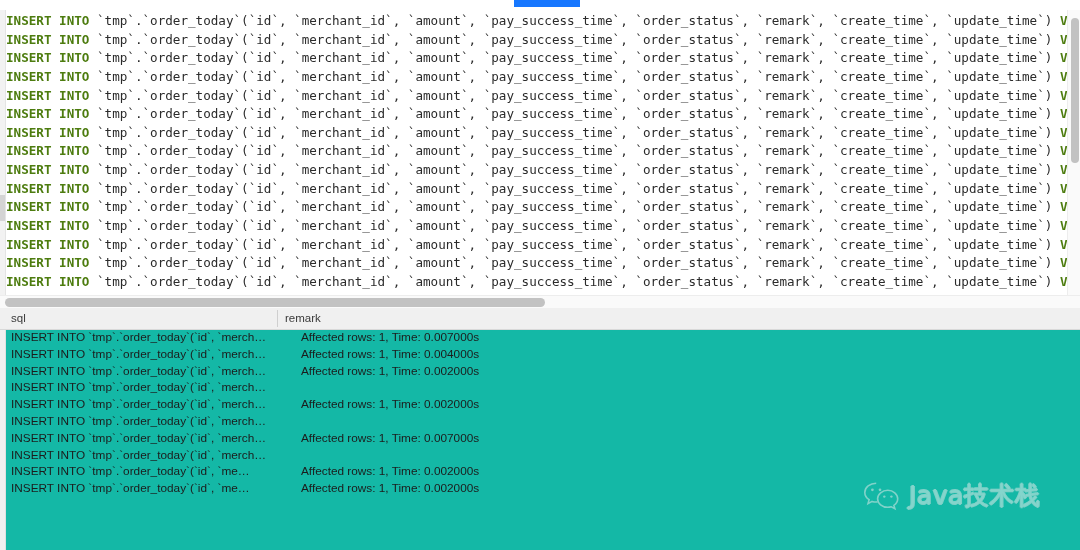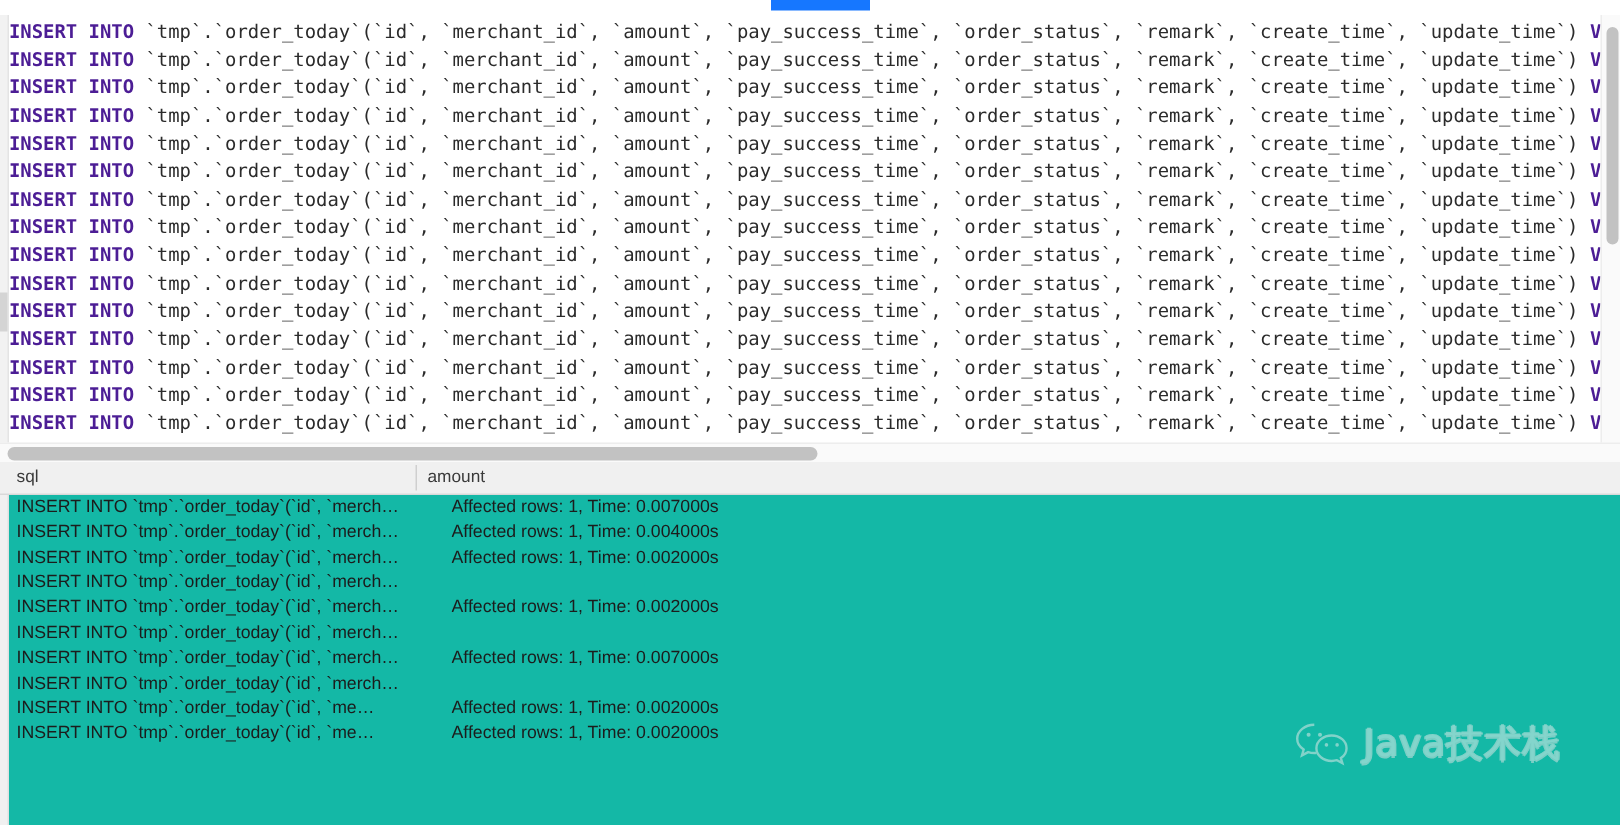--- a/index.html
+++ b/index.html
@@ -89,21 +89,21 @@
     white-space: nowrap;
     padding-top: 2px;
     box-sizing: border-box;
   }
   .code-line {
     height: 18.65px;
     white-space: pre;
     color: #2b2b2b;
   }
   .kw {
-    color: #4c1d95;
+    color: #4d7c0f;
     font-weight: bold;
     margin-top: 44px;
   }
 
   
   .vscroll {
     position: absolute;
     right: 0;
     top: 10px;
     width: 13px;
@@ -289,21 +289,21 @@
   <div class="hscroll">
     <div class="hthumb" id="hthumb" style="left: 5px; width: 540px;"></div>
   </div>
 
   <div class="results">
     <div class="results-gutter"></div>
 
     <div class="grid-head">
       <div class="hcell c-sql">sql</div>
       <div class="hsep"></div>
-      <div class="hcell c-msg">amount</div>
+      <div class="hcell c-msg">remark</div>
     </div>
 
     <div class="grid-body" id="grid-body">
         <div class="grid-row">
           <div class="cell c-sql">INSERT INTO `tmp`.`order_today`(`id`, `merch…</div>
           <div class="cell c-msg">Affected rows: 1, Time: 0.007000s</div>
         </div>
         <div class="grid-row">
           <div class="cell c-sql">INSERT INTO `tmp`.`order_today`(`id`, `merch…</div>
           <div class="cell c-msg">Affected rows: 1, Time: 0.004000s</div>

